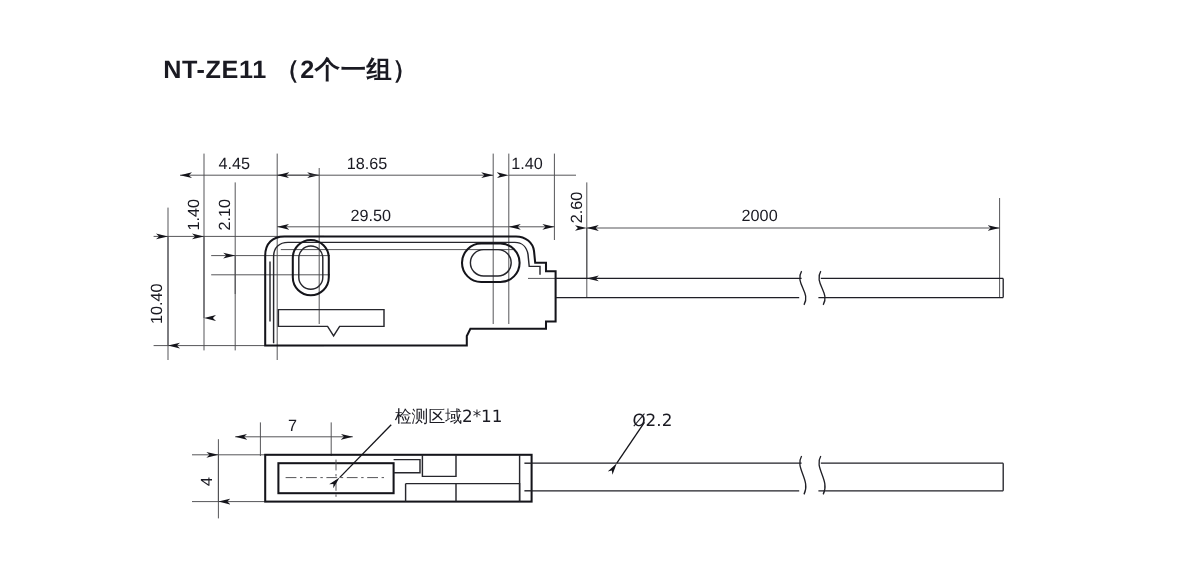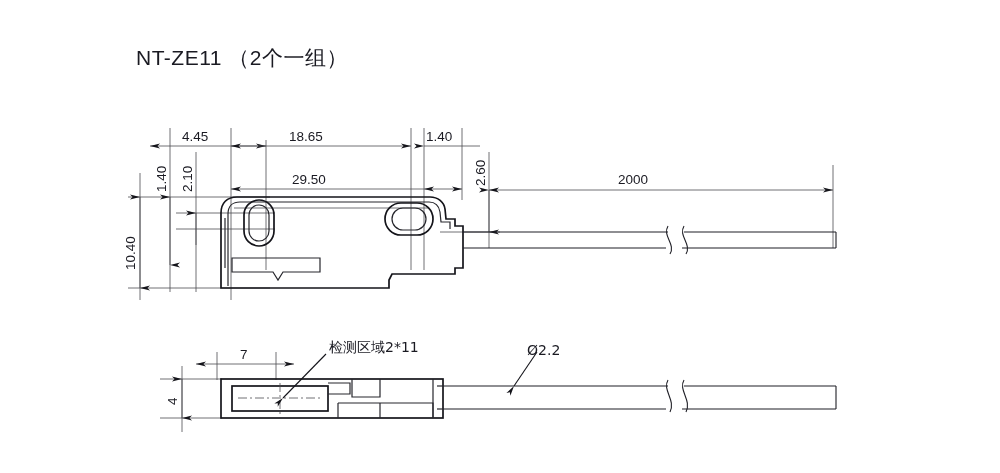--- a/index.html
+++ b/index.html
@@ -20,21 +20,21 @@
     top: 0;
     width: 1000px;
     height: 473px;
   }
   .title-text {
     position: absolute;
     left: 136px;
     top: 44px;
     font-family: "Liberation Sans", sans-serif;
     font-size: 21px;
-    font-weight: normal;
+    font-weight: bold;
     color: #1a1a22;
     letter-spacing: 0.5px;
     white-space: nowrap;
   }
   svg {
     position: absolute;
     left: 0;
     top: 0;
     display: block;
   }

